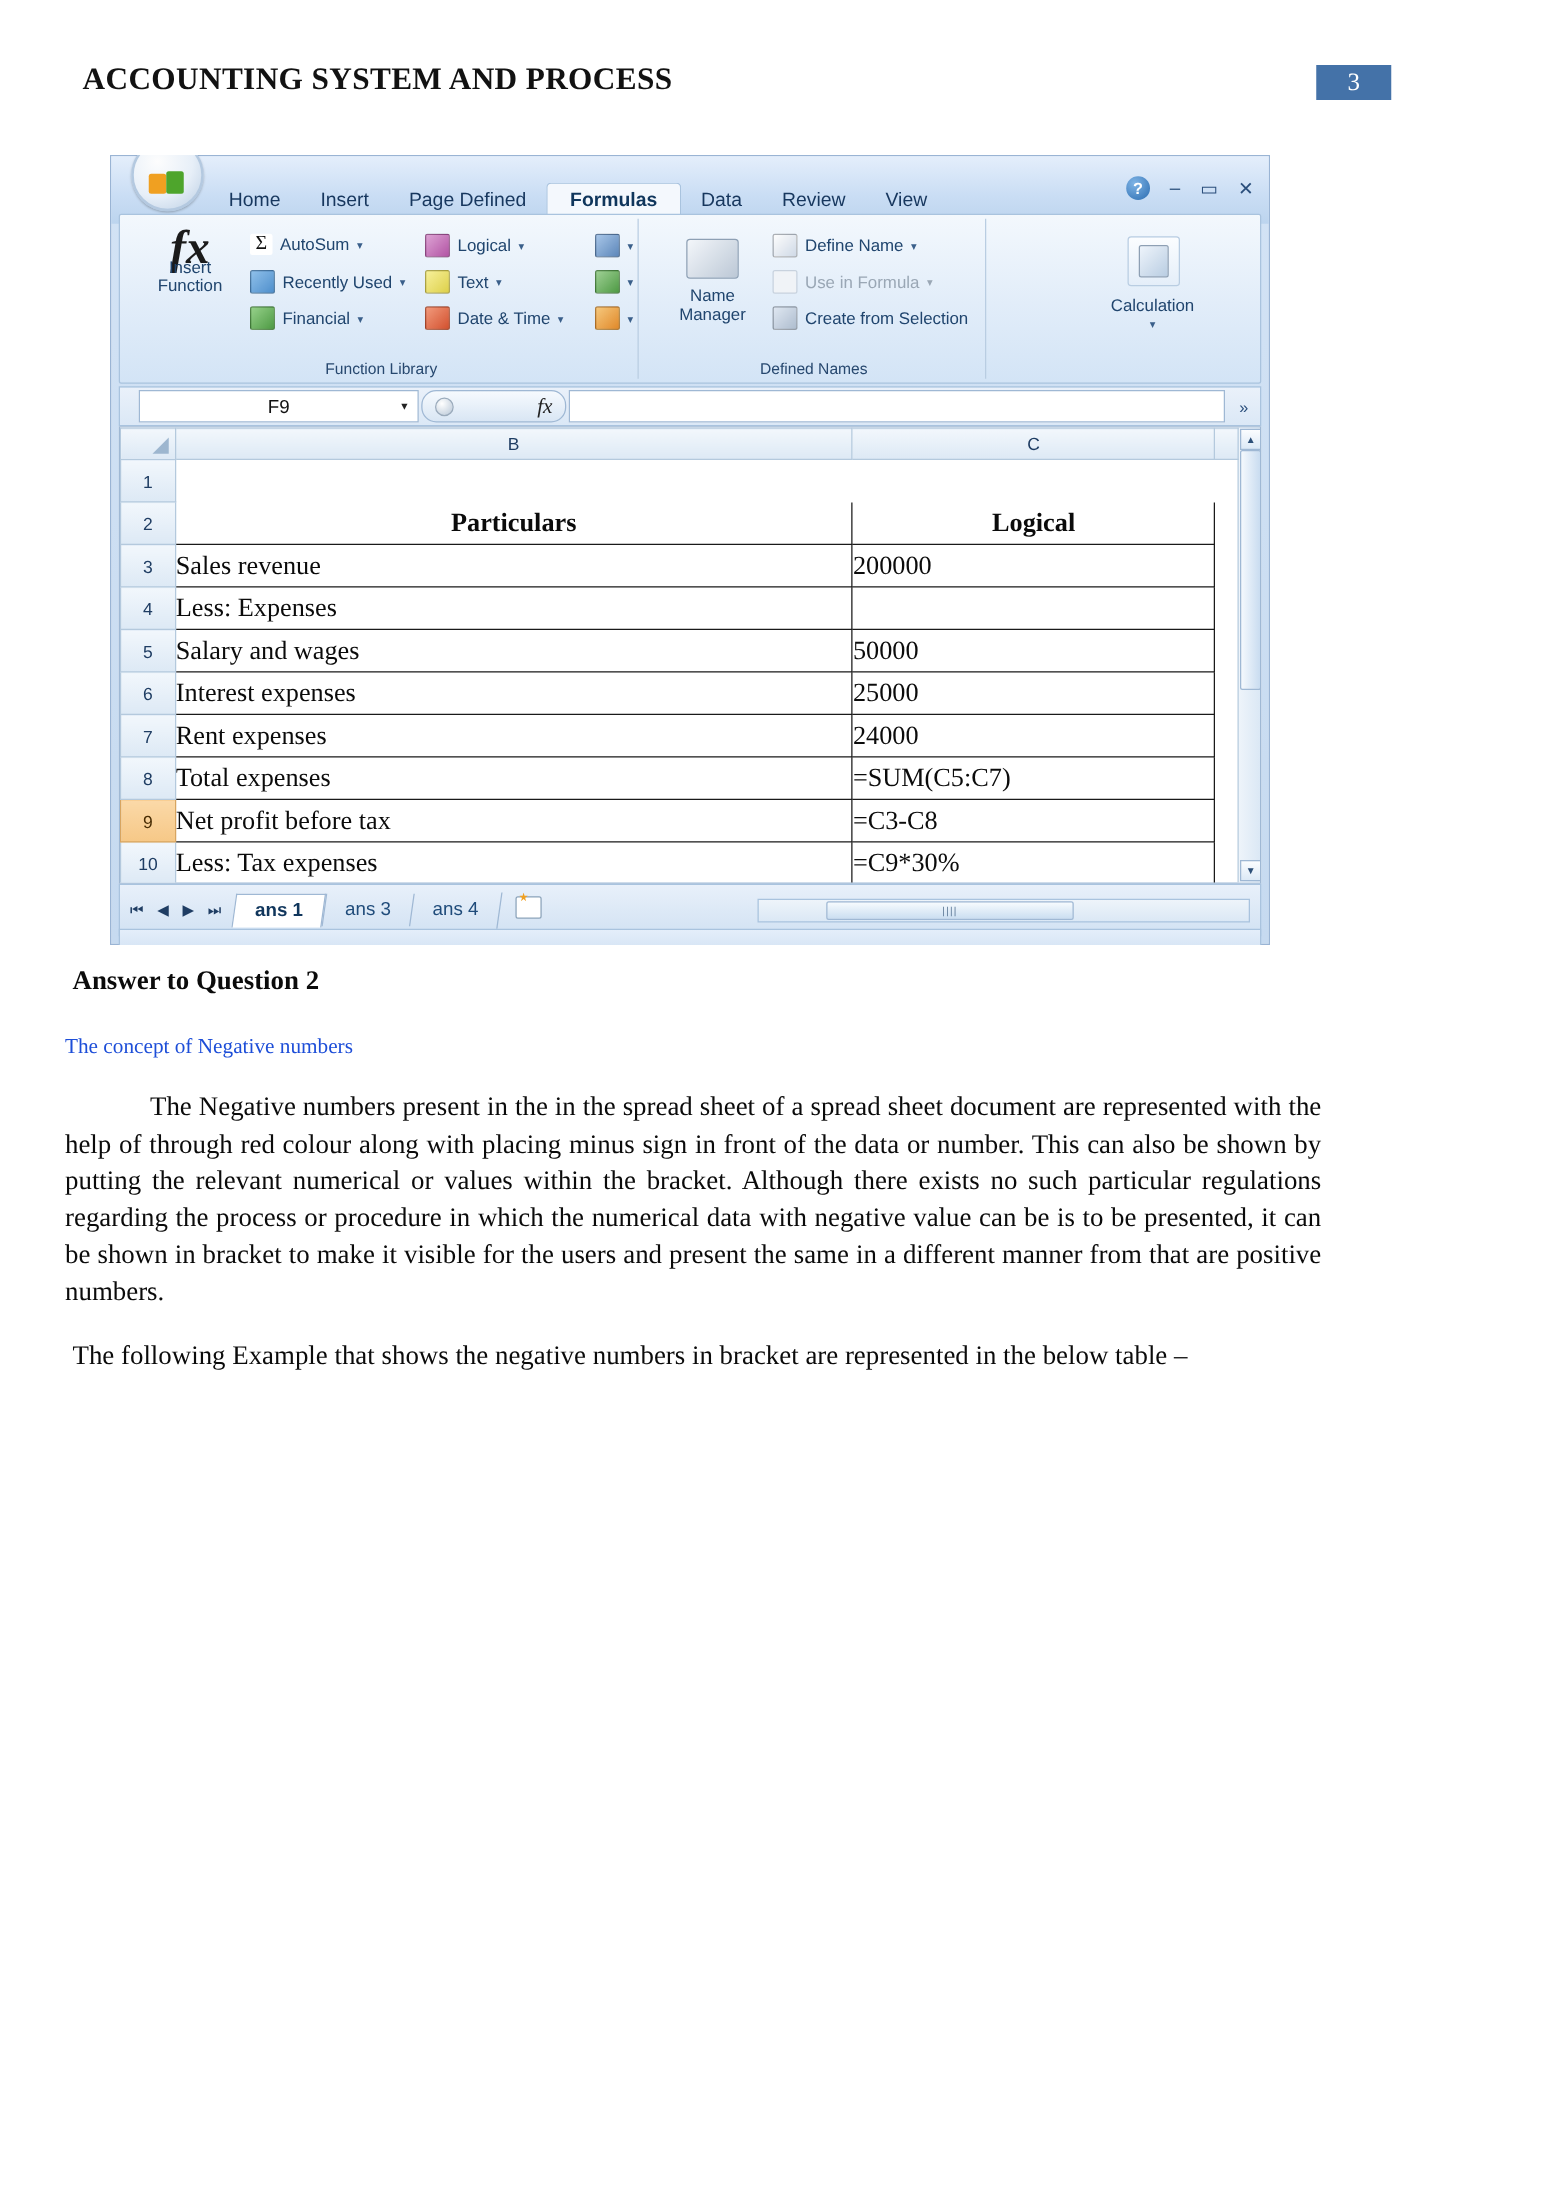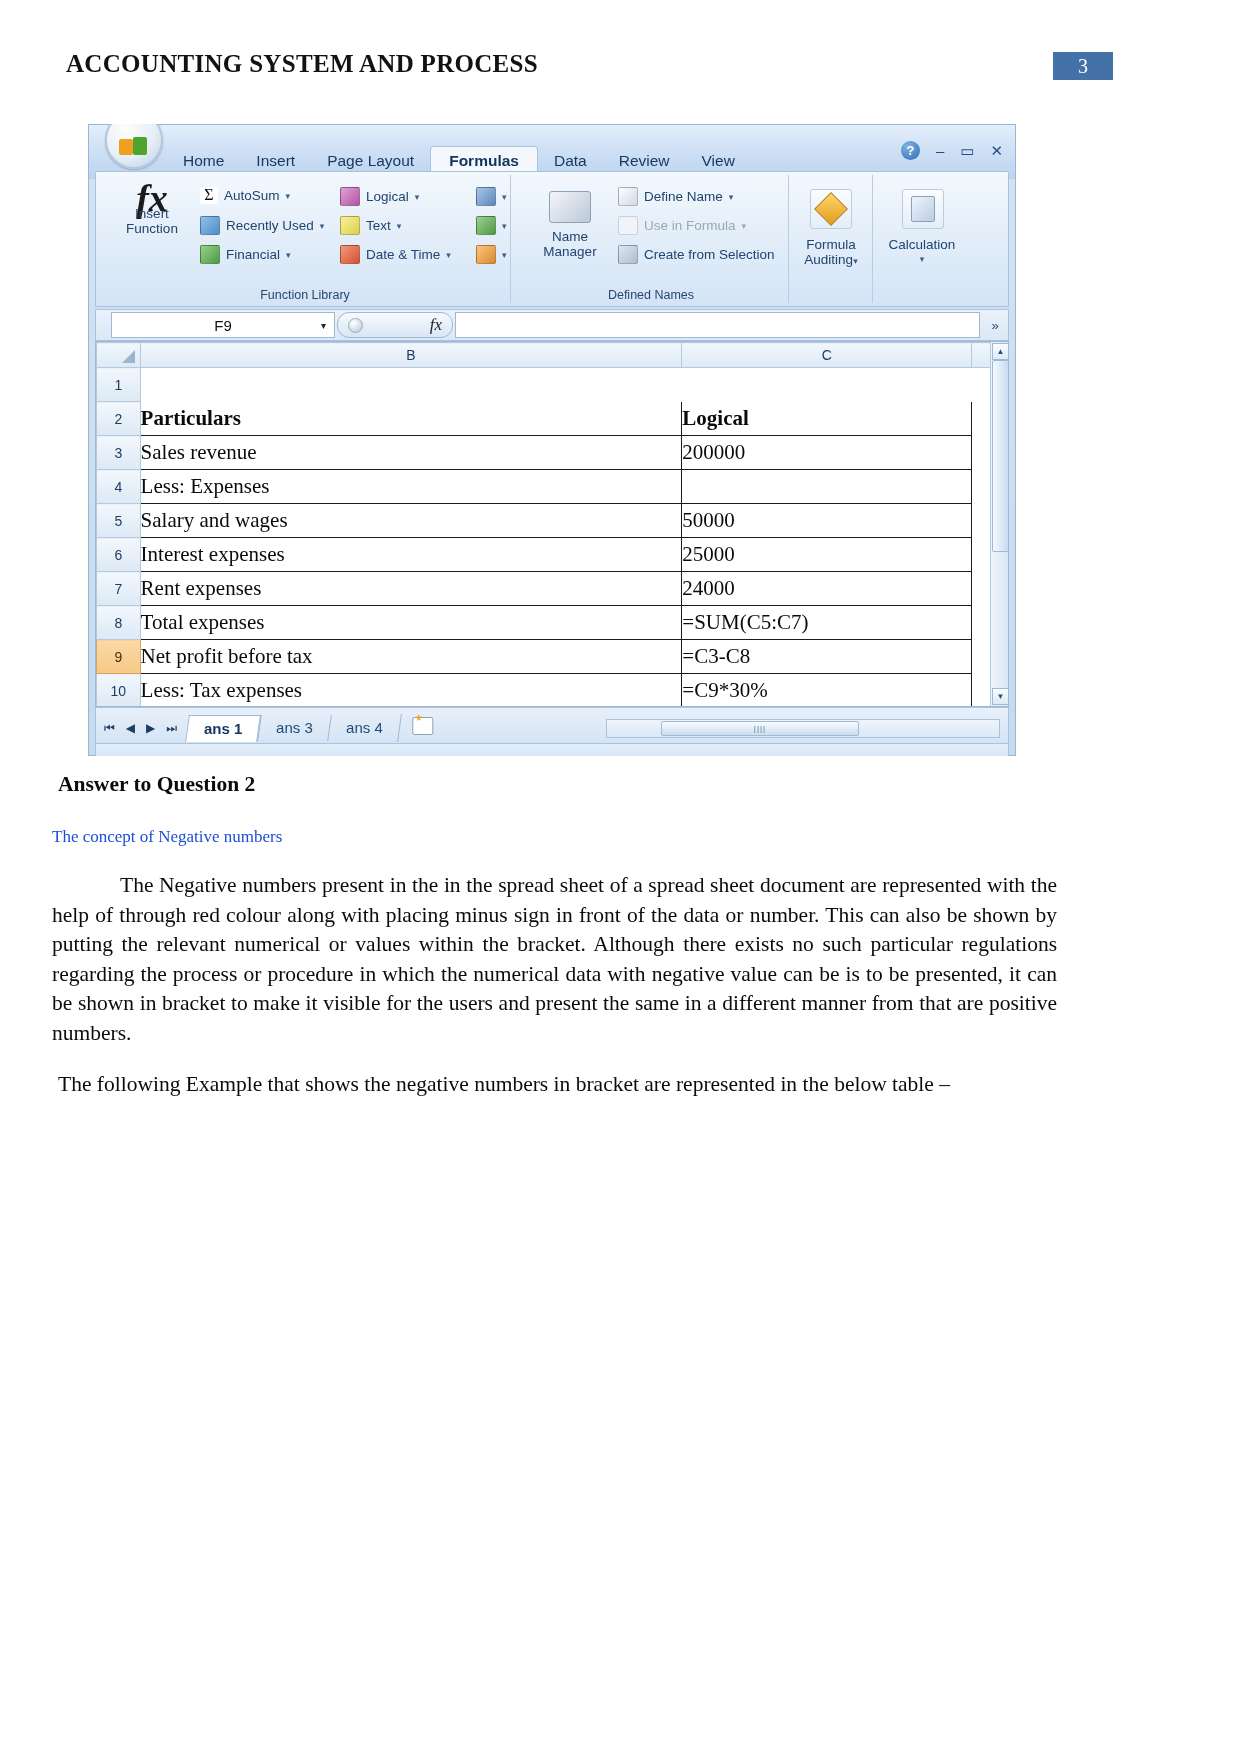--- a/index.html
+++ b/index.html
@@ -230,21 +230,21 @@
     height: 33px;
     font-family: "Liberation Serif", serif;
     font-size: 21px; color: #0b0b0b;
     padding: 0 6px;
     vertical-align: middle;
     white-space: nowrap;
     overflow: hidden;
   }
   td.cell.bordered { border: 1px solid #1a1a1a; }
   td.cell.plain { border: 1px solid transparent; }
-  td.cell.center { font-weight: bold; }
+  td.cell.center { text-align: center; font-weight: bold; }
   .colB { width: 533px; }
   .colC { width: 285px; }
   .colD { width: 34px; }
 
   
   .vscroll {
     position: absolute; right: 0; top: 0; width: 17px; bottom: 0;
     background: linear-gradient(to right,#eef4fa,#dbe8f5);
     border-left: 1px solid #b4c9dd;
   }
@@ -361,21 +361,21 @@
   <div class="excel-inner">
 
     <div class="tab-strip">
       <div class="office-orb">
         <div class="orb-glyph"></div>
         <div class="orb-glyph2"></div>
       </div>
       <div class="ribbon-tabs">
         <div class="rtab">Home</div>
         <div class="rtab">Insert</div>
-        <div class="rtab">Page Layout</div>
+        <div class="rtab">Page Defined</div>
         <div class="rtab active">Formulas</div>
         <div class="rtab">Data</div>
         <div class="rtab">Review</div>
         <div class="rtab">View</div>
       </div>
       <div class="win-btns">
         <div class="help-circle">?</div>
         <div>–</div>
         <div>▭</div>
         <div>✕</div>
@@ -459,31 +459,20 @@
           <span class="caret" style="color:#9aa7b5;">▾</span>
         </div>
         <div class="menu-item" style="left:104px; top:70px;">
           <span class="mini-ico" style="background:linear-gradient(135deg,#dfe7f1,#aebdcf);"></span>
           <span>Create from Selection</span>
         </div>
 
         <div class="group-label">Defined Names</div>
       </div>
 
-      <div class="group g-audit">
-        <div class="sq-btn" style="left:20px; top:14px;">
-          <span style="display:block;margin:7px auto 0;width:22px;height:22px;background:linear-gradient(135deg,#ffd76a,#e09b1e);transform:rotate(45deg);border:1px solid #b67a10;"></span>
-        </div>
-        <div class="big-btn" style="left:0; right:0; top:62px;">
-          <div>Formula</div>
-          <div>
-            <span>Auditing</span><span class="caret">▾</span>
-          </div>
-        </div>
-      </div>
 
       <div class="group g-calc">
         <div class="sq-btn" style="left:28px; top:14px;">
           <span style="display:block;margin:6px auto 0;width:22px;height:24px;background:linear-gradient(135deg,#eef4fb,#b9cde2);border:1px solid #8ea0b4;border-radius:2px;"></span>
         </div>
         <div class="big-btn" style="left:0; right:0; top:62px;">
           <div>Calculation</div>
           <div class="caret">▾</div>
         </div>
       </div>

